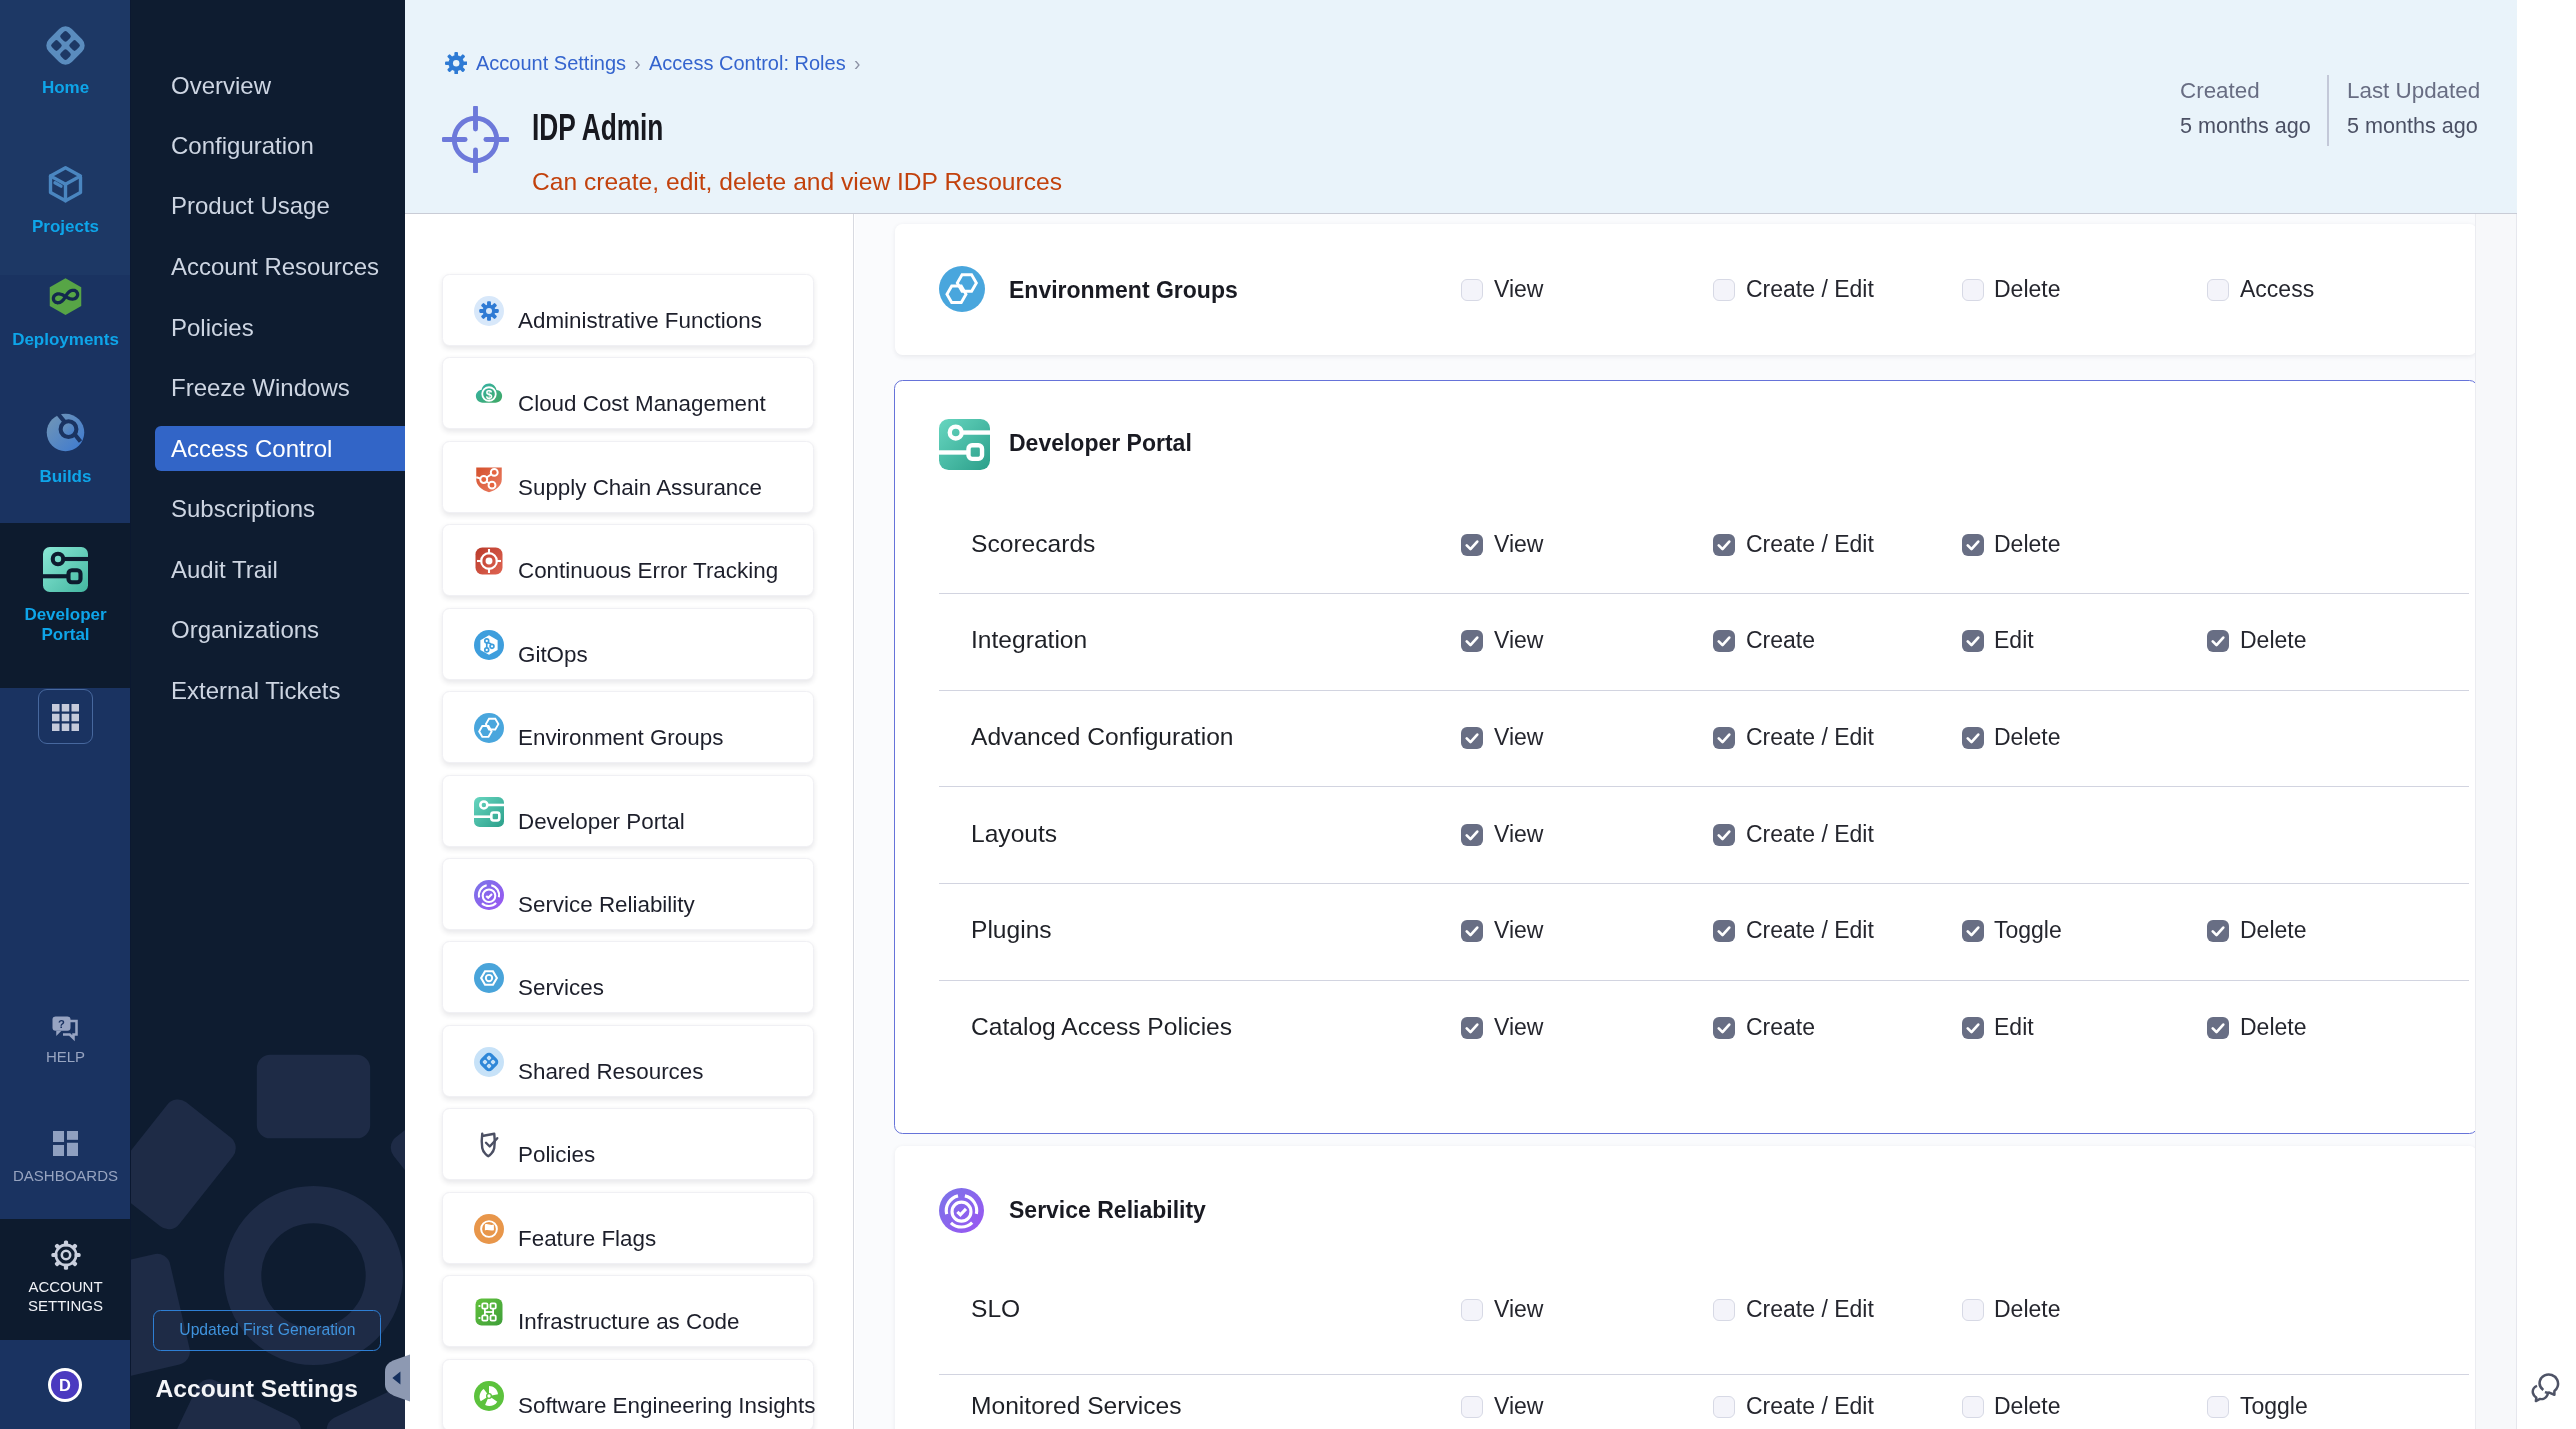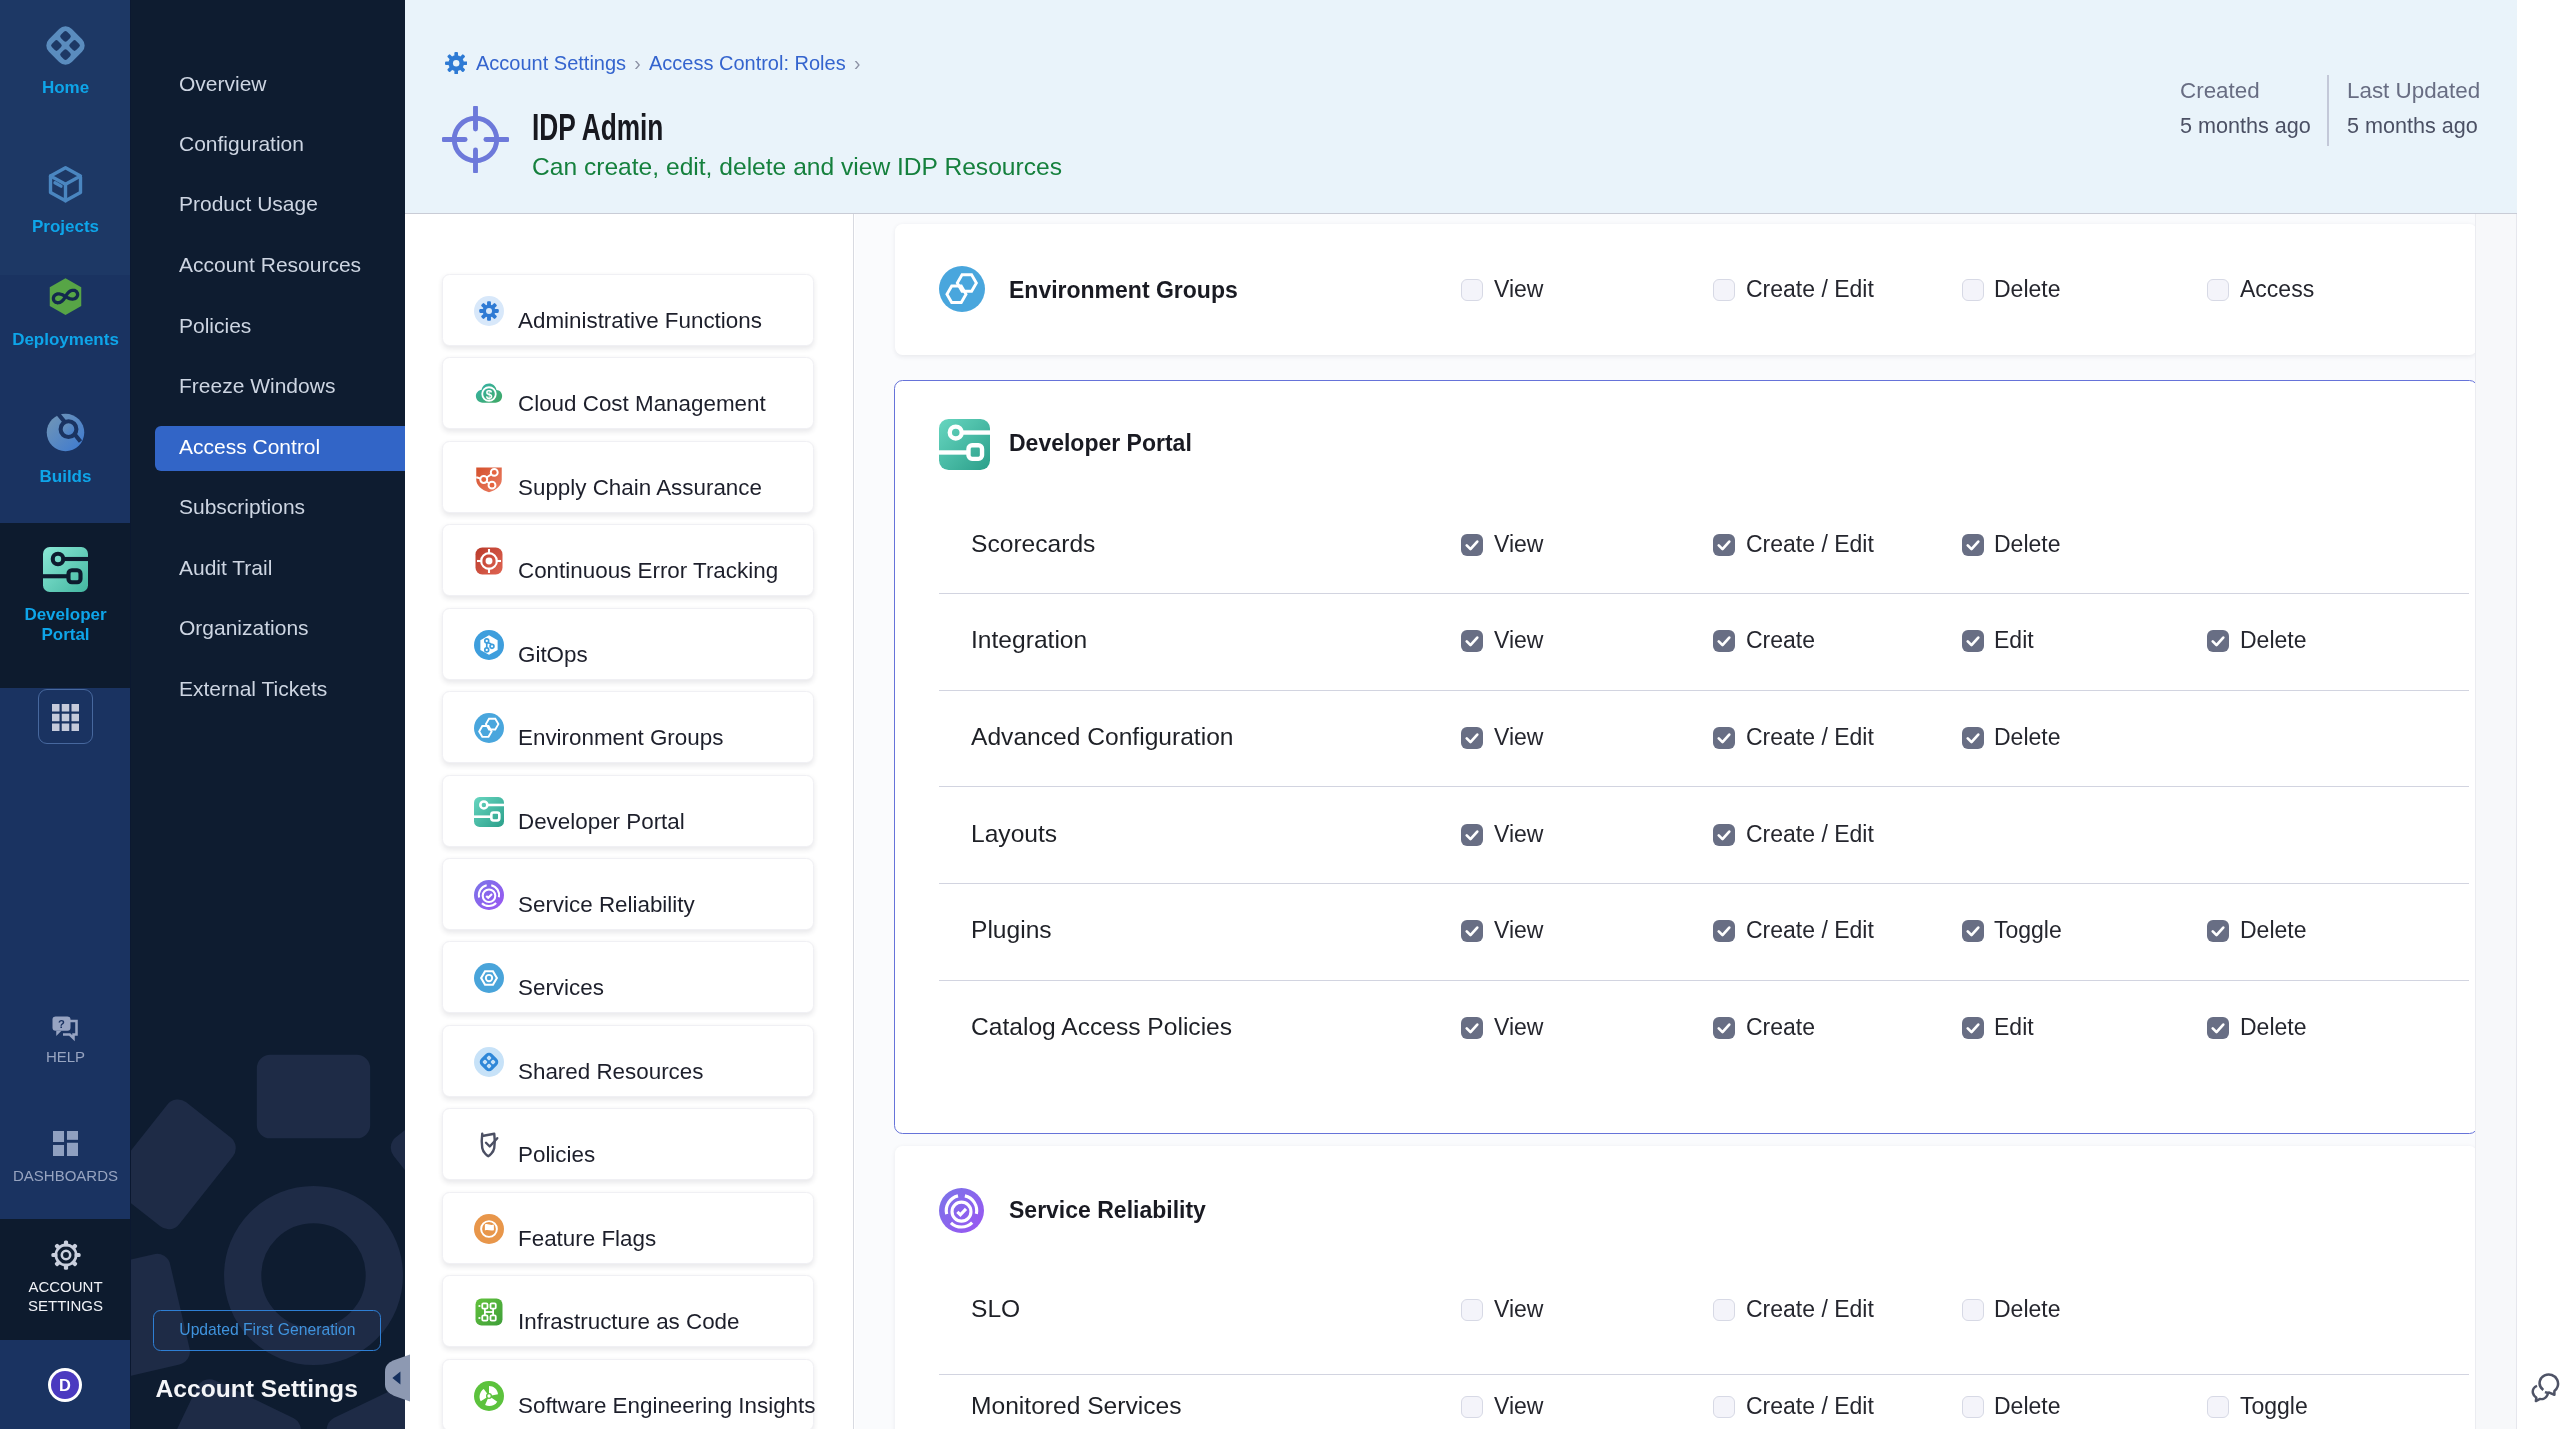--- a/index.html
+++ b/index.html
@@ -5,30 +5,30 @@
 .abs { position:absolute; }
 #page { position:relative; width:2576px; height:1430px; background:#fff; overflow:hidden; }
 #rail { left:0; top:0; width:131px; height:1430px; background:#1a3361; overflow:hidden; }
 #rail .sec { position:absolute; left:0; width:131px; }
 #rail .dark { background:#0d1b2e; }
 #rail .mlabel { position:absolute; width:131px; text-align:center; color:#0ea5e9; font-size:17px; font-weight:700; line-height:20px; }
 #rail .slabel { position:absolute; width:131px; text-align:center; color:#97a4c0; font-size:15px; }
 #rail .wlabel { position:absolute; width:131px; text-align:center; color:#f0f2f7; font-size:15px; line-height:19.4px; }
 #railedge { left:130px; top:0; width:1.5px; height:1430px; background:#0b1830; }
 #nav { left:131px; top:0; width:274px; height:1430px; background:#0e1c30; overflow:hidden; }
-.navitem { position:absolute; left:48px; color:#cdd5e2; font-size:21px;text-align:center; }
+.navitem { position:absolute; left:40px; color:#cdd5e2; font-size:24px;text-align:center; }
 .navhl { position:absolute; left:24px; right:0; height:45px; background:#3265c7; border-radius:6px 0 0 6px; }
 #launchbtn { position:absolute; left:22.4px; top:1310px; width:228px; height:41px; border:1.5px solid #2e7fd4; border-radius:7.5px; color:#3f93dd; font-size:15.7px; text-align:center; line-height:38px; }
 #navtitle { position:absolute; left:24.6px; top:1375px; color:#f4f5f8; font-size:24.6px; font-weight:700; }
 #main { left:405px; top:0; width:2171px; height:1430px; background:#fff; }
 #header { position:absolute; left:0; top:0; width:2112px; height:214px; background:#e9f3fa; border-bottom:0.7px solid #c9ccd6; }
 #crumb { position:absolute; left:71px; top:52px; font-size:20px; color:#3464ce; }
 #crumb .sep { color:#8d92a5; padding:0 8.2px; font-size:19.4px; }
 #title { position:absolute; left:127px; top:107px; font-size:36px; font-weight:700; color:#17181f; transform:scale(0.73,1); transform-origin:left top; }
-#subtitle { position:absolute; left:127px; top:153px; font-size:24.6px; color:#15803d; }
+#subtitle { position:absolute; left:127px; top:168px; font-size:24.6px; color:#c2410c; }
 .metalabel { position:absolute; font-size:22.4px; color:#686d83; }
 .metaval { position:absolute; font-size:21.6px; color:#4b5064; }
 #metadiv { position:absolute; left:1922px; top:75px; width:1.5px; height:71px; background:#c3c8d8; }
 #lpane { position:absolute; left:0; top:214px; width:449px; height:1216px; background:#fff; border-right:1.5px solid #d8dae1; }
 .rescard { position:absolute; left:37px; width:372px; height:72px; background:#fff; border:0.7px solid #f0f0f4; border-radius:7.5px; box-shadow:0 2.2px 5.2px rgba(40,41,61,0.10); }
 .rescard .ric { position:absolute; left:31px; top:21px; width:30px; height:30px; }
 .rescard .rtx { position:absolute; left:75px; top:10px; height:72px; line-height:72px; font-size:22.4px; color:#1d1f2b; white-space:nowrap; }
 #rpane { position:absolute; left:450px; top:214px; width:1662px; height:1216px; background:#fafbfd; }
 .permcard { position:absolute; left:40px; width:1582px; background:#fff; border-radius:7.5px; box-shadow:0 1.5px 4.5px rgba(40,41,61,0.08); }
 .permcard.sel { outline:1.5px solid #6673d9; outline-offset:-0.7px; box-shadow:none; }

